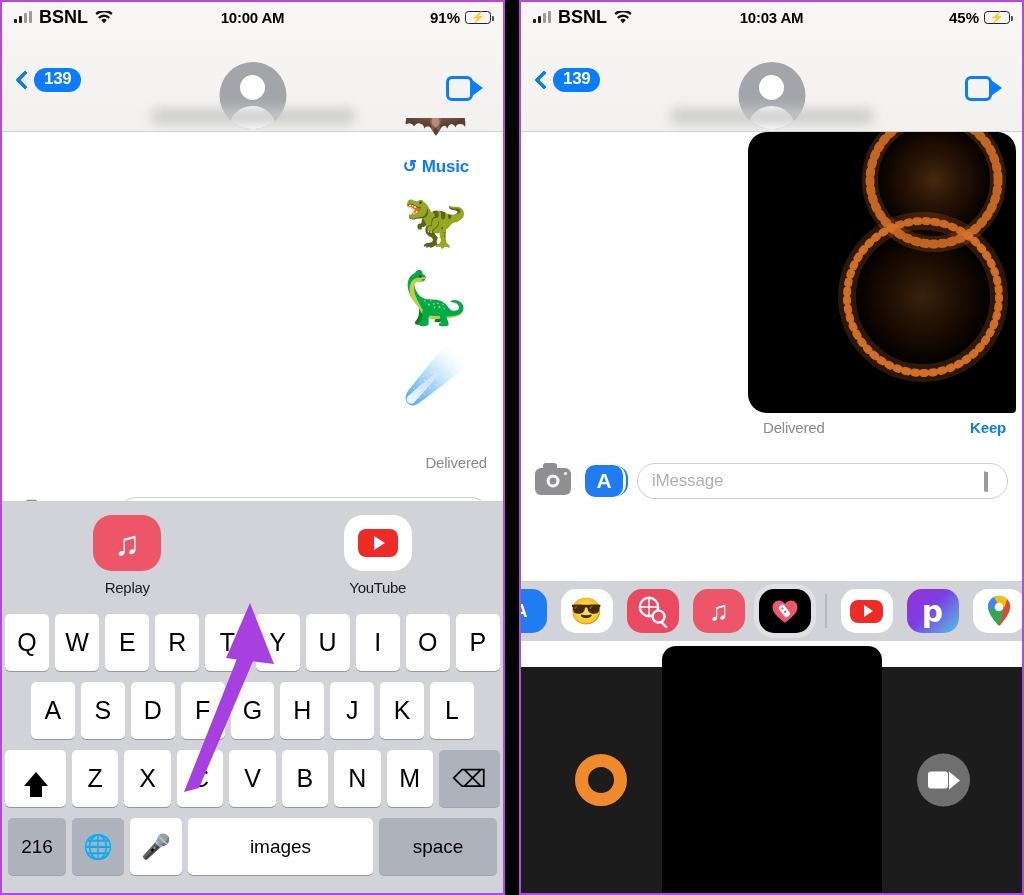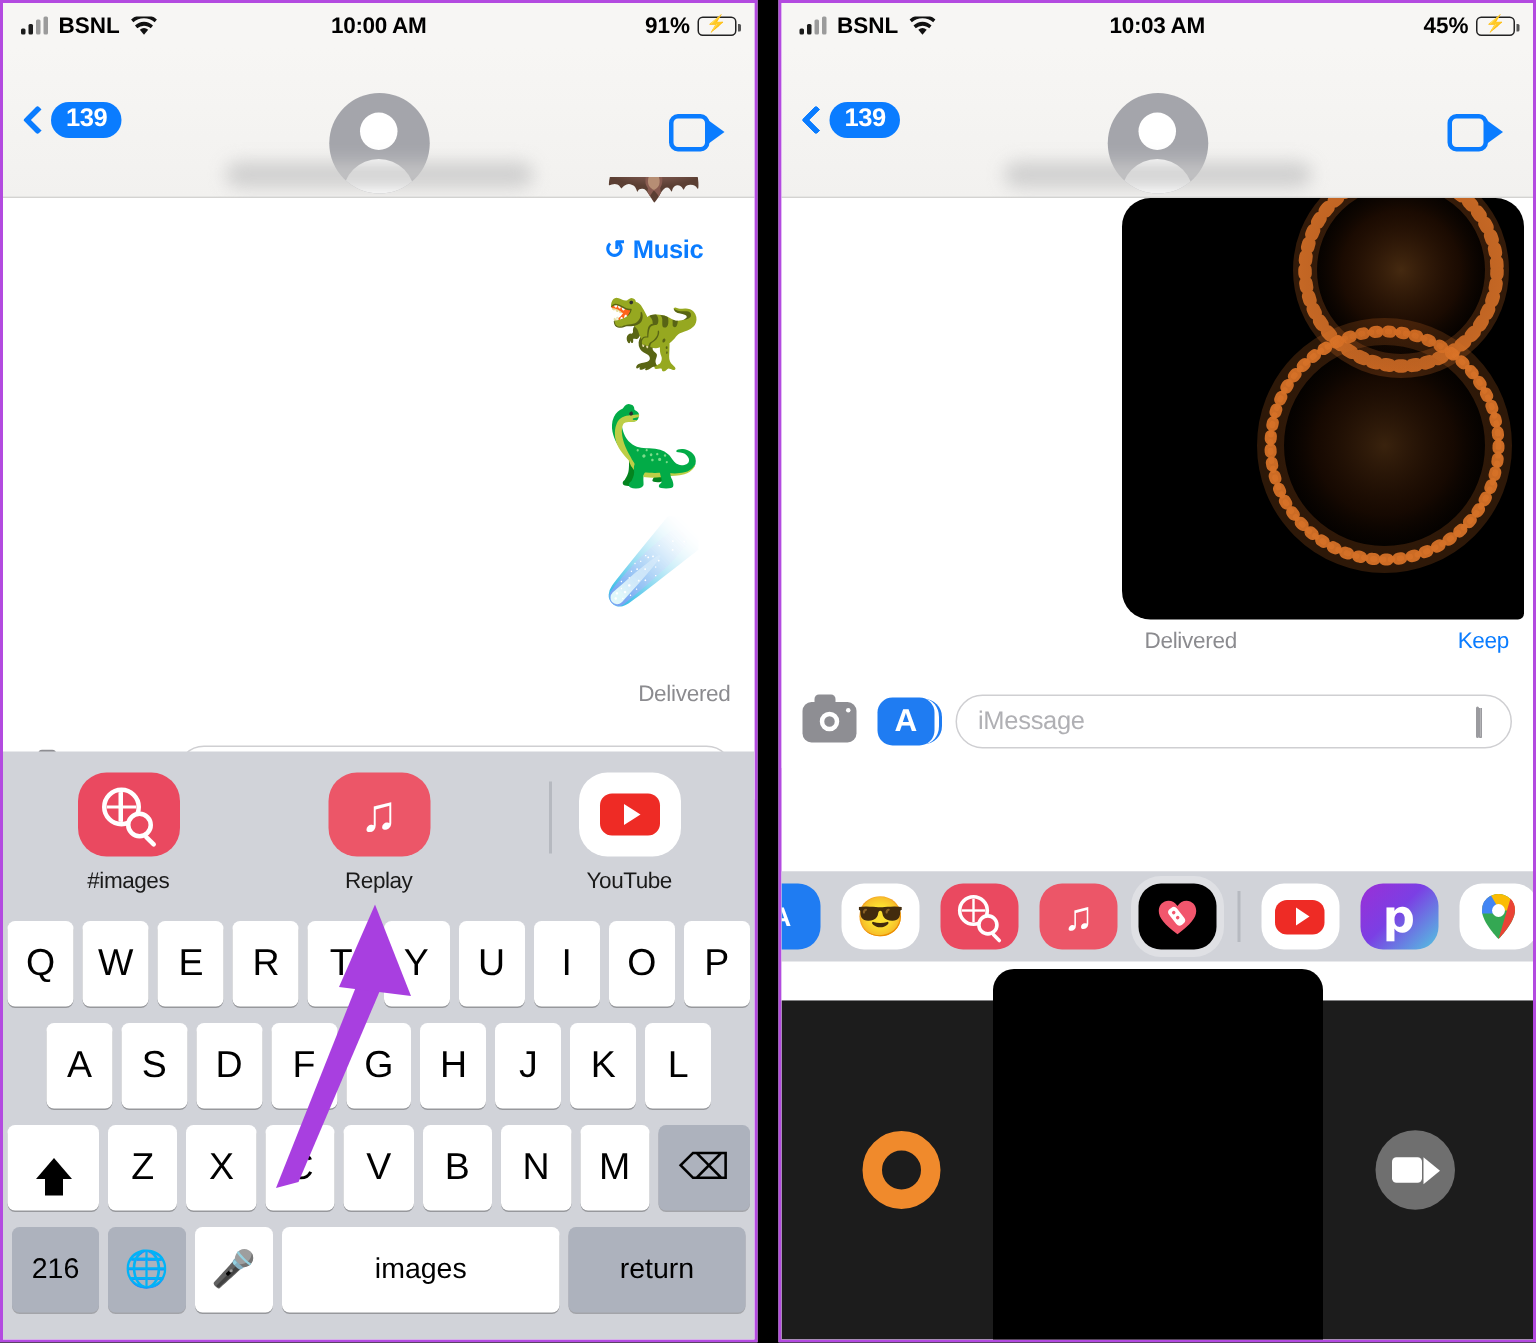--- a/index.html
+++ b/index.html
@@ -34,21 +34,21 @@
   .sb-right {
     margin-left:auto; display:flex; align-items:center; gap:5px;
     font-size: 15px; font-weight: 600; color:#000; z-index:2;
   }
   .bars { display:flex; align-items:flex-end; gap:2px; height:12px; }
   .bars i { width:3px; background:#1b1b1b; border-radius:1px; display:block; }
   .bars i:nth-child(1){ height:4px; }
   .bars i:nth-child(2){ height:7px; }
   .bars i:nth-child(3){ height:10px; background:#9b9b9b; }
   .bars i:nth-child(4){ height:12px; background:#9b9b9b; }
-  .carrier { font-size:15px; font-weight:600; color:#000; }
+  .carrier { font-size:18px; font-weight:600; color:#000; }
   .batt {
     position:relative; width:26px; height:13px;
     border:1.6px solid #222; border-radius:3.5px; padding:1.4px;
   }
   .batt::after{
     content:''; position:absolute; right:-4px; top:4px;
     width:2px; height:5px; background:#555; border-radius:0 1px 1px 0;
   }
   .batt-fill{ height:100%; background:#4cd964; border-radius:1.5px; }
   .bolt{
@@ -131,21 +131,21 @@
     position:absolute; right:6px; top:0; width:268px; height:281px;
     background:#000; border-radius:19px 19px 4px 19px;
   }
   .bubble svg{ position:absolute; inset:0; width:100%; height:100%; }
   .status-row{
     position:absolute; left:0; right:0; top:287px;
     display:flex; justify-content:space-between; padding:0 16px;
     font-size:15px; letter-spacing:-0.2px;
   }
   .status-row .del{ color:#8b8b8f; margin-left:226px; }
-  .status-row .keep{ color:#0a7cff; font-weight:400; cursor:pointer; }
+  .status-row .keep{ color:#0a7cff; font-weight:700; cursor:pointer; }
 
   
   .composer{
     position:relative; width:100%; height:62px;
     display:flex; align-items:center; gap:14px; padding:0 14px;
     background:#fff;
   }
   .cam-icon{ position:relative; width:36px; height:27px; cursor:pointer; }
   .cam-body{ position:absolute; inset:0; background:#8e8e93; border-radius:6px; }
   .cam-hump{
@@ -401,30 +401,20 @@
           <span class="cam-dot"></span>
       </div>
       <div class="appstore-icon" style="transform:scale(.85)">A</div>
       <div class="msg-field"></div>
     </div>
 
     <div class="app-drawer left-drawer">
       <div class="app-grid">
         <div class="drawer-divider"></div>
 
-        <div class="app-cell">
-          <div class="app-icon ic-images">
-            <span class="magnifier">
-              <span class="mg-grid"></span>
-                <span class="mg-circle"></span>
-                <span class="mg-handle"></span>
-            </span>
-          </div>
-          <div class="app-label">#images</div>
-        </div>
 
         <div class="app-cell">
           <div class="app-icon ic-music">
             <span class="note">♫</span>
           </div>
           <div class="app-label">Replay</div>
         </div>
 
 
         <div class="app-cell">
@@ -474,21 +464,21 @@
           <div class="key">M</div>
           <div class="key del">
               <span class="del-glyph">⌫</span>
             </div>
         </div>
         <div class="krow r4">
           <div class="key num gray">216</div>
           <div class="key globe gray">🌐</div>
           <div class="key dict">🎤</div>
           <div class="key space">images</div>
-          <div class="key ret gray">return</div>
+          <div class="key ret gray">space</div>
         </div>
       </div>
     </div>
   </div>
 
   <div class="panel right">
 
     <div class="statusbar">
       <div class="sb-left">
         <span class="bars">

